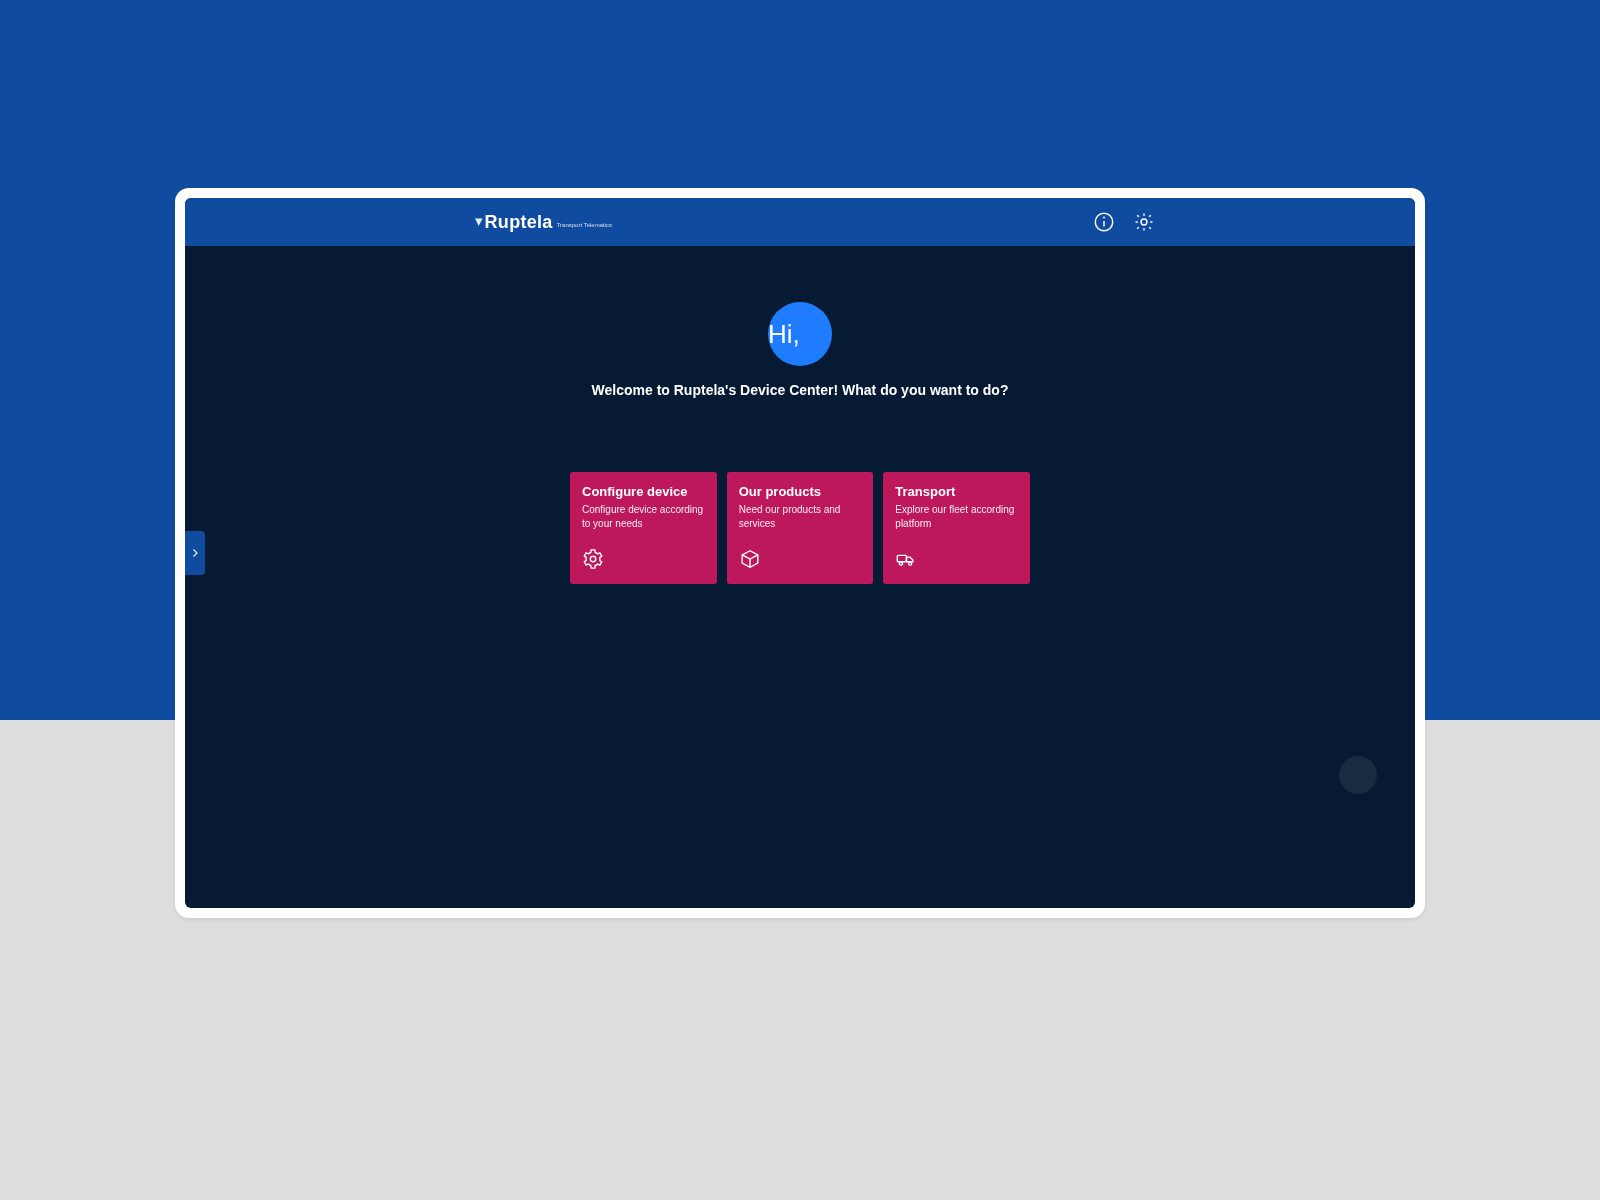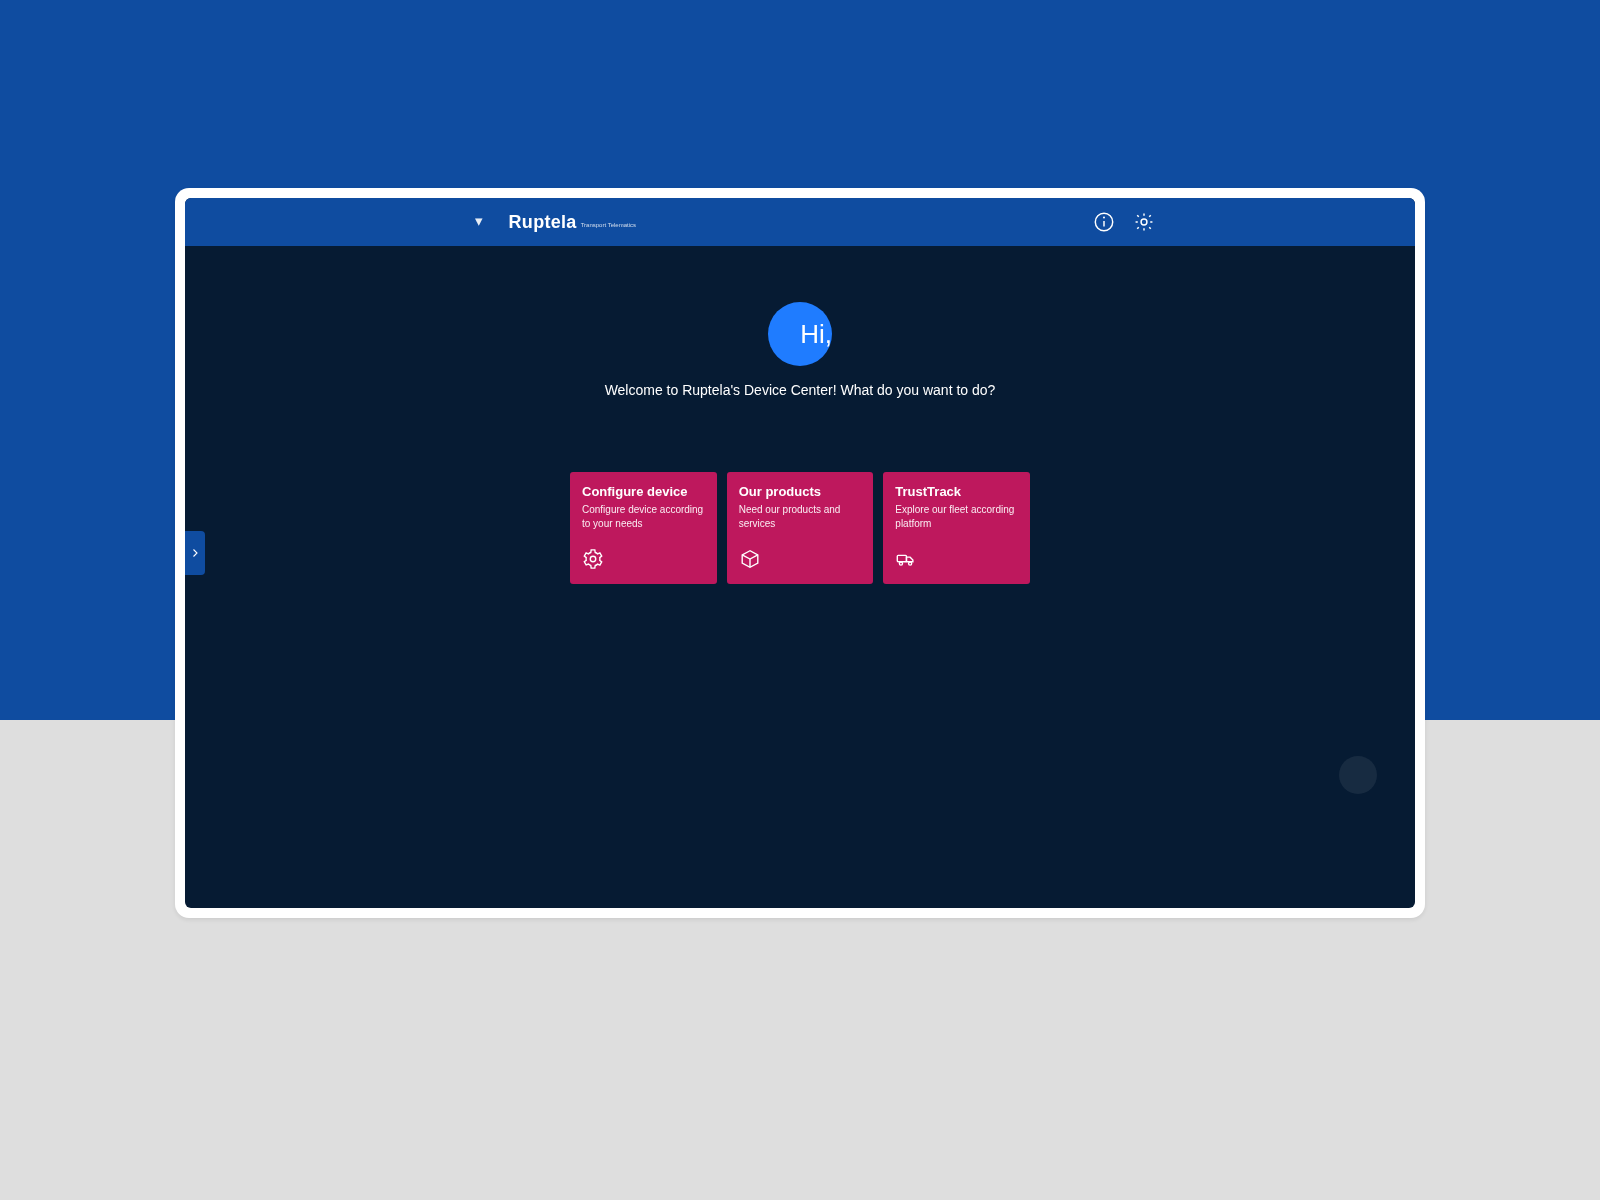--- a/index.html
+++ b/index.html
@@ -28,42 +28,42 @@
     height: 48px;
     background: #0f4ca0;
     display: flex;
     align-items: center;
     justify-content: space-between;
     padding: 0 260px 0 290px;
     color: #fff;
   }
   .brand { display: flex; align-items: baseline; gap: 2px; }
   .brand-mark { font-size: 15px; position: relative; top: -2px; opacity: .9;}
-  .brand-name { font-size: 18px; font-weight: 600; letter-spacing: .3px; margin-left: 24px; }
+  .brand-name { font-size: 18px; font-weight: 600; letter-spacing: .3px; }
   .brand-sub  { font-size: 6px; opacity:.8; margin-left:2px; position: relative; top:-1px;}
   .header-actions { display:flex; gap:18px; }
   .hicon { width:22px; height:22px; display:flex; align-items:center; justify-content:center; cursor:pointer; }
   .hicon svg { width:22px; height:22px; stroke:#fff; fill:none; stroke-width:1.6; }
 
   .expand-handle {
     position:absolute; left:0; top: 50%; transform: translateY(-50%);
     width:20px; height:44px; background:#0f4ca0;
     border-radius: 0 4px 4px 0;
     display:flex; align-items:center; justify-content:center;
     cursor:pointer;
   }
   .expand-handle svg{ width:12px;height:12px; stroke:#fff; fill:none; stroke-width:2.2; }
 
   .hero { text-align:center; margin-top: 56px; color:#fff;}
   .hi-circle{
     width:64px;height:64px;border-radius:50%;
-    background:#1f7cff; display:flex;align-items:center;justify-content:flex-end;
+    background:#1f7cff; display:flex;align-items:center;justify-content:flex-start;
     margin:0 auto 16px auto; font-size:26px; font-weight:500;
   }
-  .welcome-text{ font-size:14px; font-weight:400; }
+  .welcome-text{ font-size:14px; font-weight:700; }
 
   .tiles{
     width: 460px;
     margin: 74px auto 0 auto;
     display:grid;
     grid-template-columns: repeat(3, 1fr);
     gap: 10px;
   }
   .tile{
     background:#be185d;
@@ -150,21 +150,21 @@
           <div class="tile-icon">
             <svg viewBox="0 0 24 24">
                 <path d="M12 3 3.5 7.5v9L12 21l8.5-4.5v-9z"></path>
                 <path d="M3.5 7.5 12 12l8.5-4.5"></path>
                 <line x1="12" y1="12" x2="12" y2="21"></line>
               </svg>
           </div>
         </div>
 
         <div class="tile">
-          <div class="tile-title">TrustTrack</div>
+          <div class="tile-title">Transport</div>
           <div class="tile-desc">Explore our fleet according platform</div>
           <div class="tile-icon">
             <svg viewBox="0 0 24 24">
                 <rect x="2.5" y="8" width="10" height="7" rx="1"></rect>
                 <path d="M12.5 10h4l3 3v2h-7z"></path>
                 <circle cx="6.5" cy="17" r="1.7"></circle>
                 <circle cx="16.5" cy="17" r="1.7"></circle>
               </svg>
           </div>
         </div>

